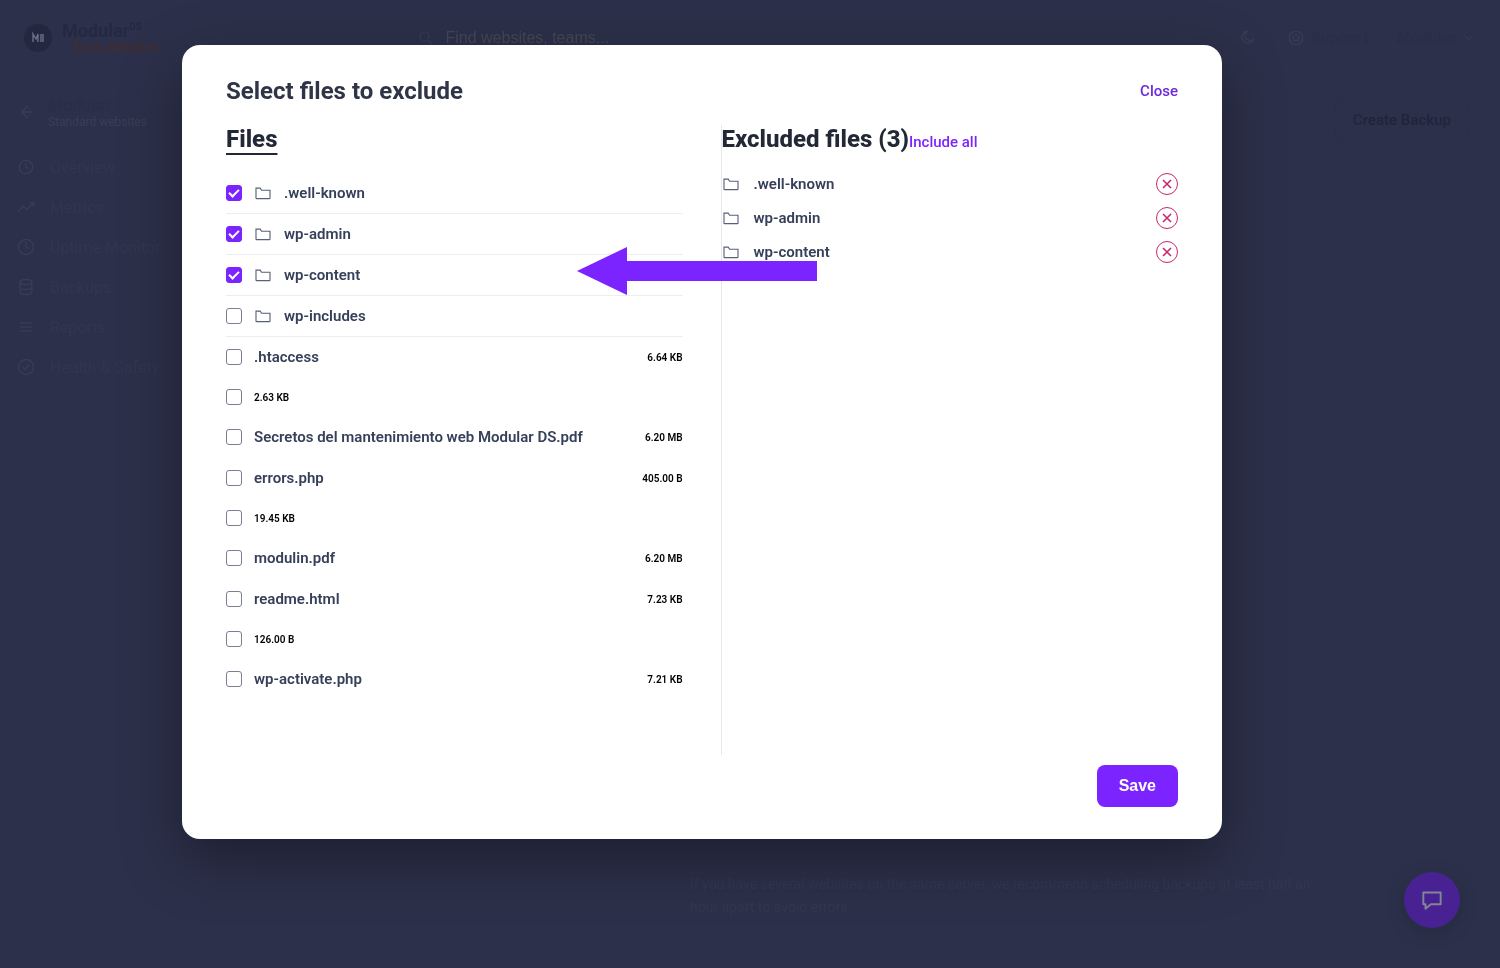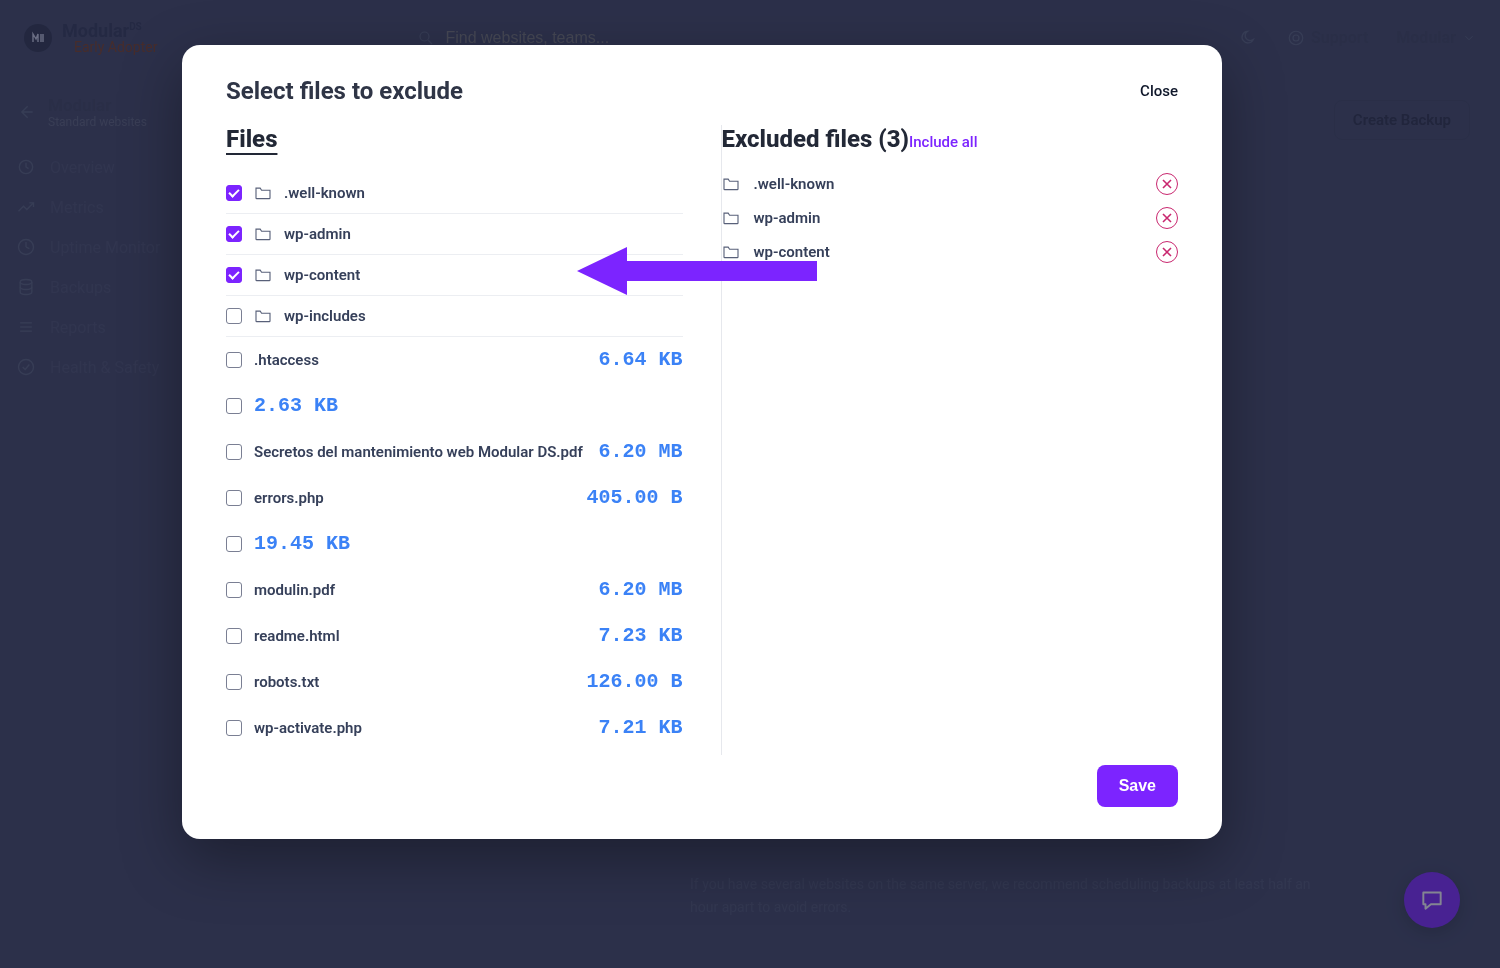--- a/index.html
+++ b/index.html
@@ -31,21 +31,21 @@
   .bg-text { position:absolute; bottom:50px; left:690px; right:180px; color:#4d536e; font-size:14px; line-height:1.6;}
 
   .fab { position:absolute; bottom:40px; right:40px; width:56px; height:56px; border-radius:50%; background:#7c24ff; display:flex; align-items:center; justify-content:center; box-shadow:0 4px 18px rgba(0,0,0,0.25);}
 
   .scrim { position:absolute; inset:0; background:rgba(30,33,56,0.55);}
 
   
   .modal { position:absolute; top:45px; left:166px; width:1040px; height:794px; background:#fff; border-radius:18px; box-shadow:0 20px 60px rgba(0,0,0,0.35); padding:32px 44px 32px 44px; display:flex; flex-direction:column;margin-left:16px;}
   .modal-head { display:flex; align-items:center; justify-content:space-between; margin-bottom:20px;}
   .modal-title { font-size:24px; font-weight:700; color:#2f3546;}
-  .close-link { color:#0f172a; font-size:15px; font-weight:500; cursor:pointer;}
+  .close-link { color:#6d28d9; font-size:15px; font-weight:500; cursor:pointer;}
 
   .modal-body { flex:1; display:flex; gap:0;}
   .panel { flex:1; }
   .panel-left { border-right:1px solid #e6e8ed; padding-right:38px;}
   .panel-right { }
 
   .panel-head { display:flex; align-items:baseline; justify-content:flex-start; margin-bottom:20px;}
   .panel-title { font-size:24px; font-weight:800; color:#222836;}
   .files-title { text-decoration: underline; text-underline-offset:6px; text-decoration-thickness:2px;}
   .include-all { color:#7c24ff; font-size:15px; font-weight:500; cursor:pointer;}
@@ -53,21 +53,21 @@
   .file-list { list-style:none; display:flex; flex-direction:column;}
   .file-row { display:flex; align-items:center; gap:12px; padding:11px 0; border-bottom:1px solid transparent; position:relative;}
   .file-row.folder { border-bottom:1px solid #eceef2;}
   .file-row:last-child.folder { border-bottom:1px solid #eceef2;}
   .chk { width:16px; height:16px; border:1.5px solid #7a7f93; border-radius:3px; flex-shrink:0; display:flex; align-items:center; justify-content:center; cursor:pointer;}
   .chk.checked { background:#7c24ff; border-color:#7c24ff;}
   .chk.checked::after { content:""; width:8px; height:4px; border-left:2px solid #fff; border-bottom:2px solid #fff; transform:rotate(-45deg); margin-top:-2px;}
   .folder-icon, .file-name { color:#36405a;}
   .folder-icon { width:18px; height:14px; flex-shrink:0;}
   .file-name { font-size:15px; font-weight:600; flex:1;}
-  .file-size { font-size:20px; color:#3b82f6; font-weight:600;font-family:Liberation Mono, monospace;}
+  .file-size { font-size:10px; color:#000000; font-weight:600;}
 
   .excluded-list { list-style:none; display:flex; flex-direction:column; gap:12px; margin-top:6px;}
   .ex-row { display:flex; align-items:center; gap:14px;}
   .ex-name { font-size:15px; font-weight:600; color:#36405a; flex:1;}
   .remove-btn { width:22px; height:22px; border-radius:50%; border:1.5px solid #c9276f; display:flex; align-items:center; justify-content:center; cursor:pointer; flex-shrink:0;}
   .remove-btn svg { width:10px; height:10px;}
 
   .modal-foot { display:flex; justify-content:flex-end; margin-top:10px;}
   .save-btn { background:#7c24ff; color:#fff; font-size:16px; font-weight:600; border:none; border-radius:8px; padding:12px 22px; cursor:pointer;}
 
@@ -256,21 +256,20 @@
             <span class="file-name">modulin.pdf</span>
             <span class="file-size">6.20 MB</span>
           </li>
           <li class="file-row">
             <span class="chk"></span>
             <span class="file-name">readme.html</span>
             <span class="file-size">7.23 KB</span>
           </li>
           <li class="file-row">
             <span class="chk"></span>
-            <span class="file-name">robots.txt</span>
             <span class="file-size">126.00 B</span>
           </li>
           <li class="file-row">
             <span class="chk"></span>
             <span class="file-name">wp-activate.php</span>
             <span class="file-size">7.21 KB</span>
           </li>
         </ul>
     </div>
 

